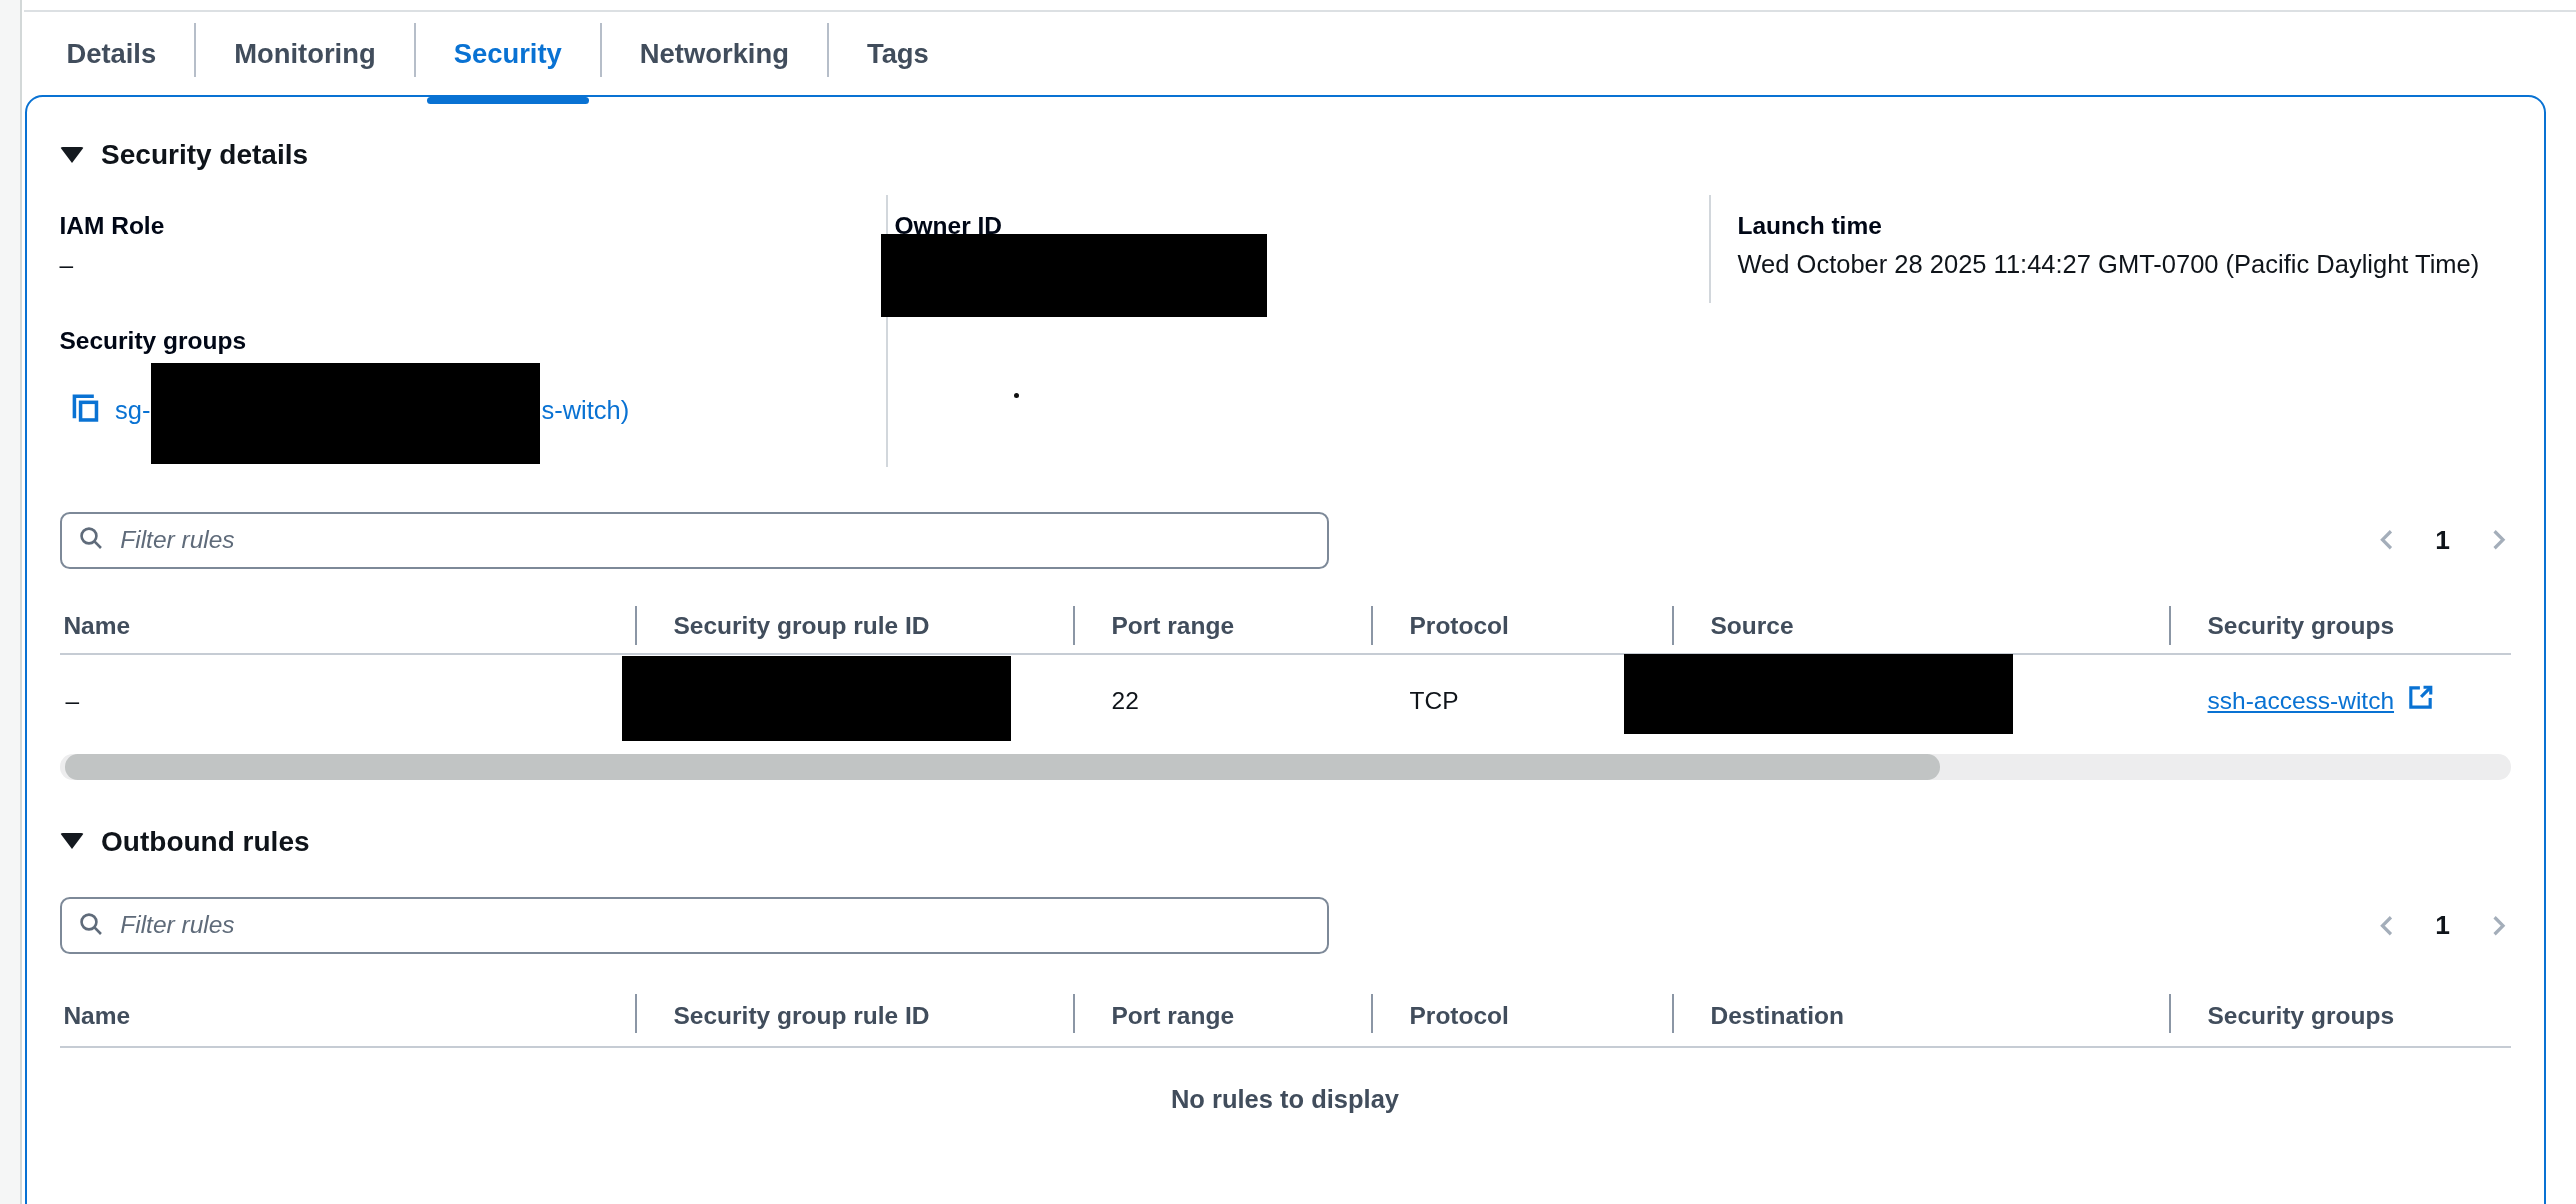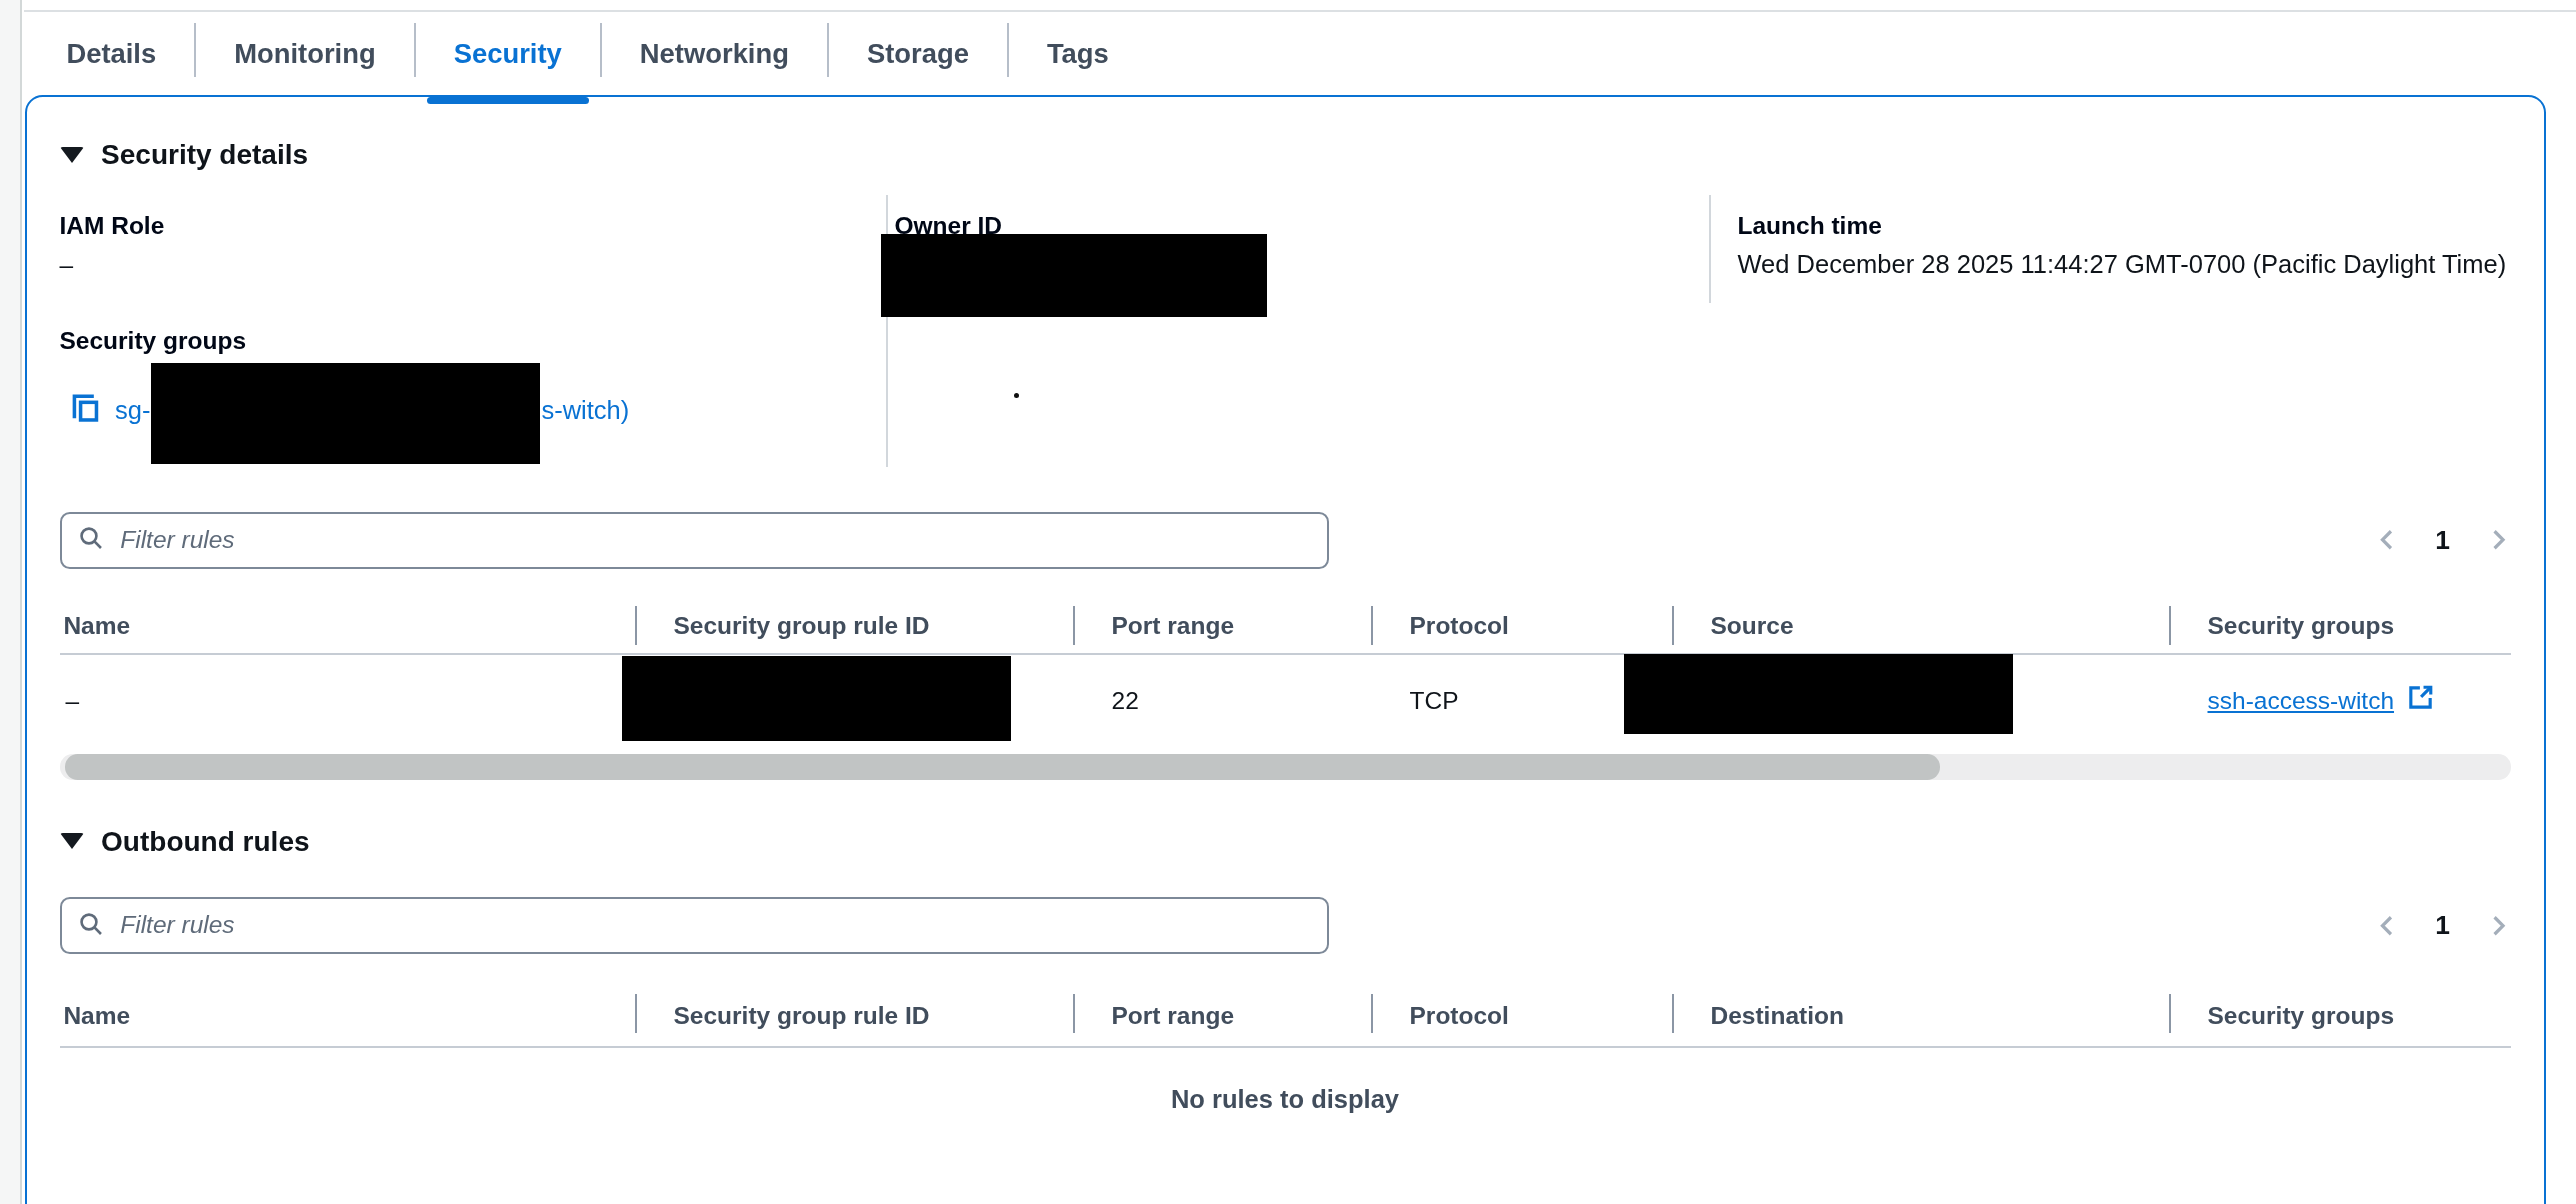--- a/index.html
+++ b/index.html
@@ -107,23 +107,20 @@
   <div class="tab">
       <span>Monitoring</span>
     </div>
   <div class="tab active">
       <span>Security</span>
     </div>
   <div class="tab">
       <span>Networking</span>
     </div>
   <div class="tab">
-      <span>Storage</span>
-    </div>
-  <div class="tab">
       <span>Tags</span>
     </div>
 </nav>
 
 <main class="panel">
 
   <div class="section-header mt-sec1">
     <span class="caret"></span>
     <span>Security details</span>
   </div>
@@ -148,21 +145,21 @@
         <a class="sg-link">s-witch)</a>
       </div>
     </div>
 
     <div class="kv-col kv-c2">
       <div class="kv-label">Owner ID</div>
     </div>
 
     <div class="kv-col kv-c3">
       <div class="kv-label">Launch time</div>
-      <div class="kv-value nowrap">Wed December 28 2025 11:44:27 GMT-0700 (Pacific Daylight Time)</div>
+      <div class="kv-value nowrap">Wed October 28 2025 11:44:27 GMT-0700 (Pacific Daylight Time)</div>
     </div>
 
     <div class="redact redact-sg"></div>
     <div class="redact redact-owner"></div>
     <div class="owner-dot"></div>
   </div>
 
 
   <div class="toolbar mt-tool1">
     <div class="filter-box">

